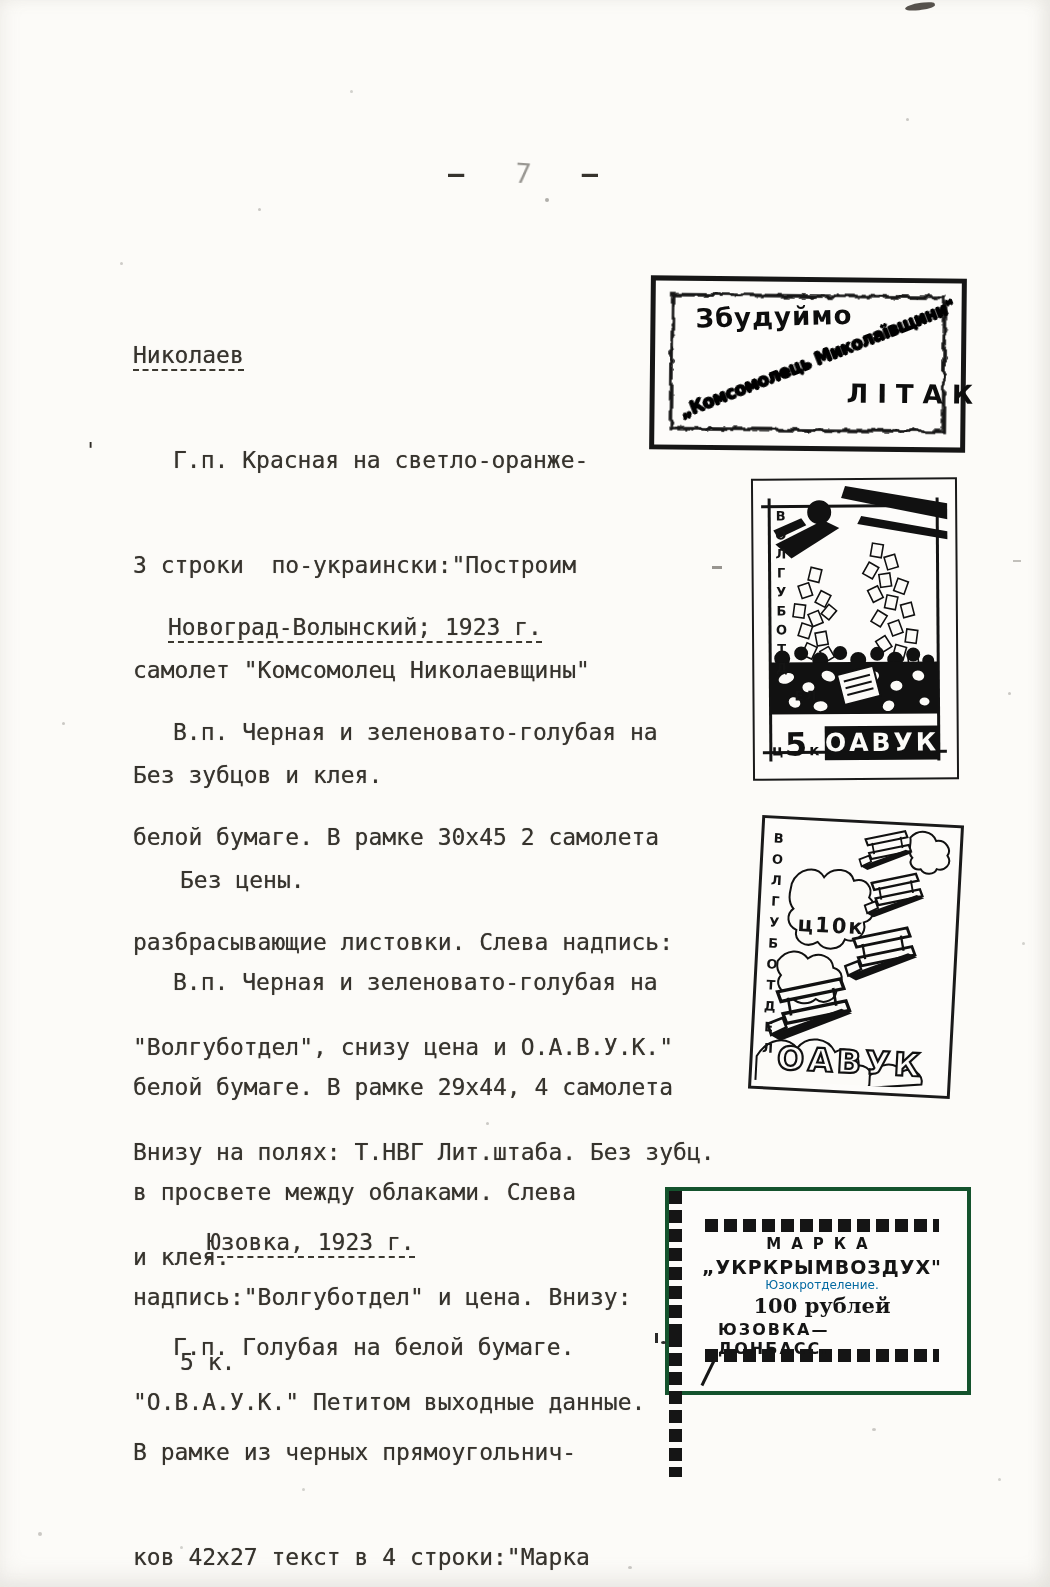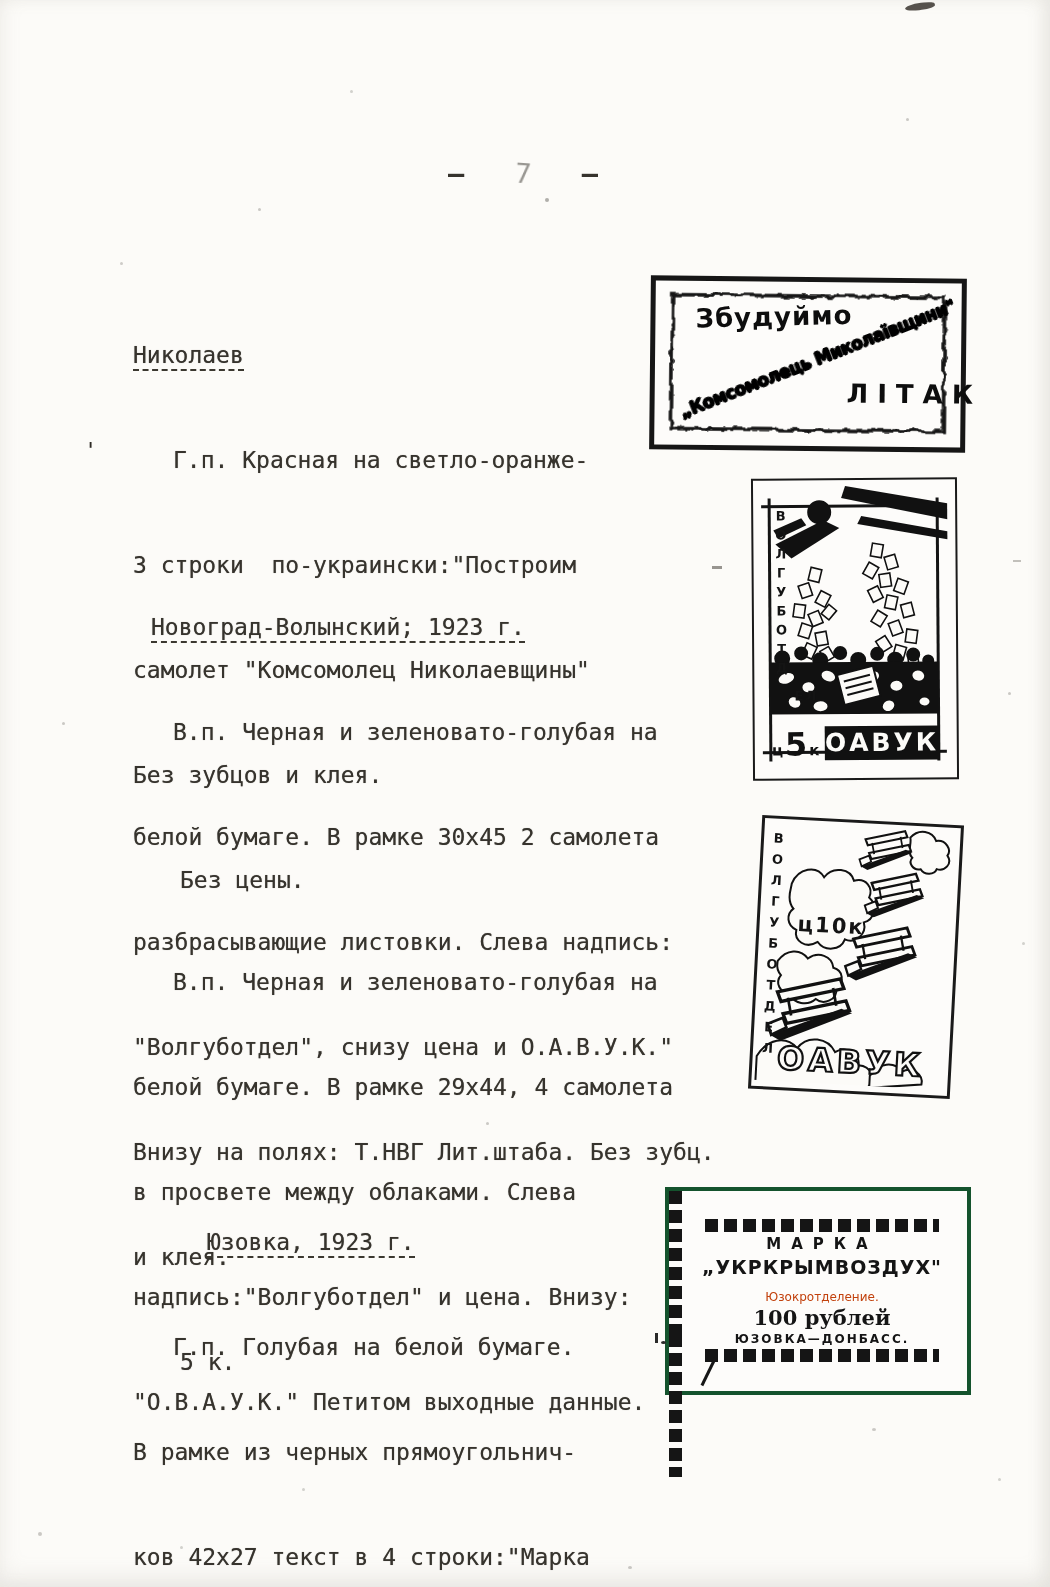--- a/index.html
+++ b/index.html
@@ -13,21 +13,21 @@
   
   .pagenum{position:absolute;left:448px;top:158px;width:150px;display:flex;justify-content:space-between;font-size:27px;}
   .pn-dash{font-weight:bold;}
   .pn-num{opacity:.5;transform:rotate(4deg);filter:blur(.3px);}
   .sec{position:absolute;left:133px;width:620px;font-size:23px;line-height:35px;white-space:pre;
        text-shadow:0 0 .7px rgba(54,51,45,.65);}
   .tline{height:35px;}
   .ind{margin-left:40px;}
   .price{margin-left:47px;}
   .hml85{}
-  .hml35{margin-left:18px;}
+  .hml35{margin-left:35px;}
   .hml74{margin-left:74px;}
   .underlined{border-bottom:2px dashed #3b3830;padding-bottom:1px;}
   .margin-mark{position:absolute;left:84px;top:438px;font-size:22px;color:#2e2b26;}
   
   .stamp{position:absolute;background:#fdfcfa;}
   .vtext{writing-mode:vertical-rl;text-orientation:upright;
          font-family:"DejaVu Sans",sans-serif;font-weight:bold;color:#141414;}
   
   .stampA{left:650px;top:277px;width:306px;height:164px;border:5px solid #161616;transform:rotate(.6deg);}
   .stampA svg{position:absolute;left:0;top:0;}
@@ -60,23 +60,23 @@
   .stampD{left:665px;top:1187px;width:298px;height:200px;border:4px solid #14532d;}
   .d-strip{position:absolute;background:repeating-linear-gradient(90deg,#151515 0 13px,transparent 13px 19px);}
   .d-top{left:36px;width:234px;top:28px;height:13px;}
   .d-bottom{left:36px;width:234px;top:158px;height:13px;}
   .d-left{left:36px;width:13px;top:28px;height:143px;background:repeating-linear-gradient(180deg,#151515 0 13px,transparent 13px 19px);}
   .d-right{left:257px;width:13px;top:28px;height:143px;background:repeating-linear-gradient(180deg,#151515 0 13px,transparent 13px 19px);}
   .d-text{position:absolute;left:49px;right:41px;top:44px;display:flex;flex-direction:column;align-items:center;
           font-family:"DejaVu Sans",sans-serif;color:#151515;}
   .d-l1{font-size:15px;font-weight:bold;letter-spacing:10px;}
   .d-l2{font-size:19px;font-weight:bold;letter-spacing:1px;margin-top:3px;}
-  .d-l3{font-size:12px;color:#c2410c;filter:blur(.5px);margin-top:12px;}
+  .d-l3{font-size:12px;color:#0369a1;filter:blur(.5px);margin-top:0;}
   .d-l4{font-family:"DejaVu Serif",serif;font-size:21px;font-weight:bold;margin-top:1px;}
-  .d-l5{font-size:12px;letter-spacing:2px;font-weight:bold;margin-top:2px;}
+  .d-l5{font-size:16px;letter-spacing:2px;font-weight:bold;margin-top:2px;}
   .d-stroke{position:absolute;left:38px;top:166px;width:3px;height:30px;background:#161616;transform:rotate(26deg);}
   .d-mark1{position:absolute;left:-14px;top:142px;width:3px;height:10px;background:#2a2a2a;}
   .d-mark2{position:absolute;left:-8px;top:150px;width:5px;height:3px;background:#2a2a2a;border-radius:50%;}
   
   .squiggle{position:absolute;left:905px;top:3px;width:30px;height:7px;background:#3a352f;border-radius:60% 40% 50% 50%;
             transform:rotate(-7deg);opacity:.85;}
   .speck{position:absolute;background:#55524b;border-radius:50%;}
 </style>
 </head>
 <body>

